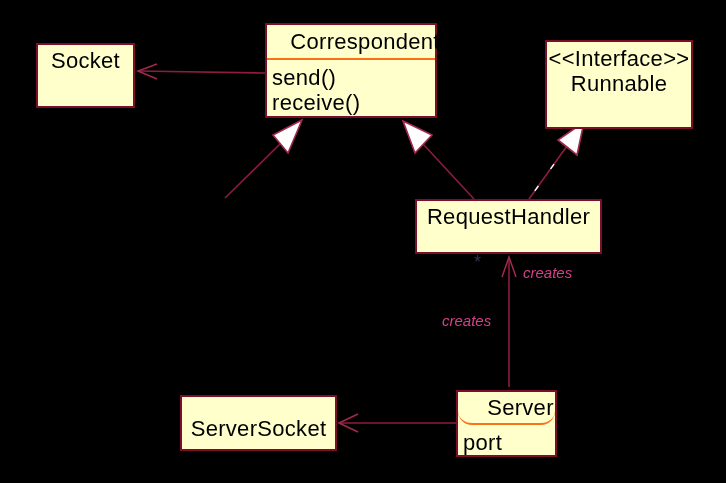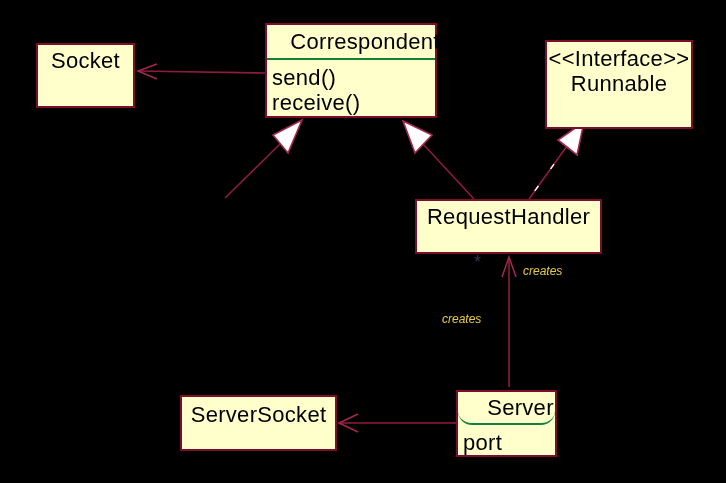--- a/index.html
+++ b/index.html
@@ -7,28 +7,28 @@
     position:relative;width:726px;height:483px;background:#000;overflow:hidden;
     font-family:"Liberation Sans",sans-serif;color:#000;
   }
   svg.edges{position:absolute;left:0;top:0;width:726px;height:483px;pointer-events:none;}
   .cls{
     position:absolute;box-sizing:border-box;background:#ffffcc;
     border:2px solid #7a0e2c;font-size:22px;letter-spacing:.3px;
   }
   .cls-name{text-align:center;padding-top:3px;white-space:nowrap;}
   .cls-title{
-    box-sizing:border-box;height:35px;border-bottom:2px solid #15803d;
+    box-sizing:border-box;height:35px;border-bottom:2px solid #f97316;
     display:flex;align-items:center;justify-content:center;white-space:nowrap;padding-left:28px;
   }
   .cls-title.small{height:33px;border-radius:14px;}
   .cls-body{padding:5px 5px;line-height:25px;white-space:nowrap;}
   .stereo{line-height:25px;}
   .edge-label{
-    position:absolute;color:#fde047;font-style:italic;font-size:12px;
+    position:absolute;color:#ec4899;font-style:italic;font-size:15px;
     filter:blur(.6px);opacity:.9;white-space:nowrap;
   }
   .mult{
     position:absolute;color:#39395f;font-size:18px;filter:blur(.5px);opacity:.9;
   }
   .line{stroke:#8e1c3c;stroke-width:1.6;fill:none;}
   .openhead{stroke:#a12a4e;stroke-width:1.5;fill:none;}
   .tri{fill:#ffffff;stroke:#a12a4e;stroke-width:1.6;}
   .dashwhite{stroke:#fff;stroke-width:1.4;fill:none;stroke-dasharray:6 21;stroke-dashoffset:-10;}
 </style>
@@ -87,21 +87,21 @@
     <div class="stereo">&lt;&lt;Interface&gt;&gt;</div>
     <div class="stereo">Runnable</div>
   </div>
 
 
   <div class="cls" style="left:415px;top:199px;width:187px;height:55px;">
     <div class="cls-name">RequestHandler</div>
   </div>
 
   <div class="cls" style="left:180px;top:395px;width:157px;height:56px;">
-    <div class="cls-name" style="padding-top:5px;">ServerSocket</div>
+    <div class="cls-name" style="padding-top:19px;">ServerSocket</div>
   </div>
 
   <div class="cls" style="left:456px;top:390px;width:101px;height:67px;">
     <div class="cls-title small">Server</div>
     <div class="cls-body">
       <div>port</div>
     </div>
   </div>
 
   <div class="mult" style="left:474px;top:252px;">*</div>

